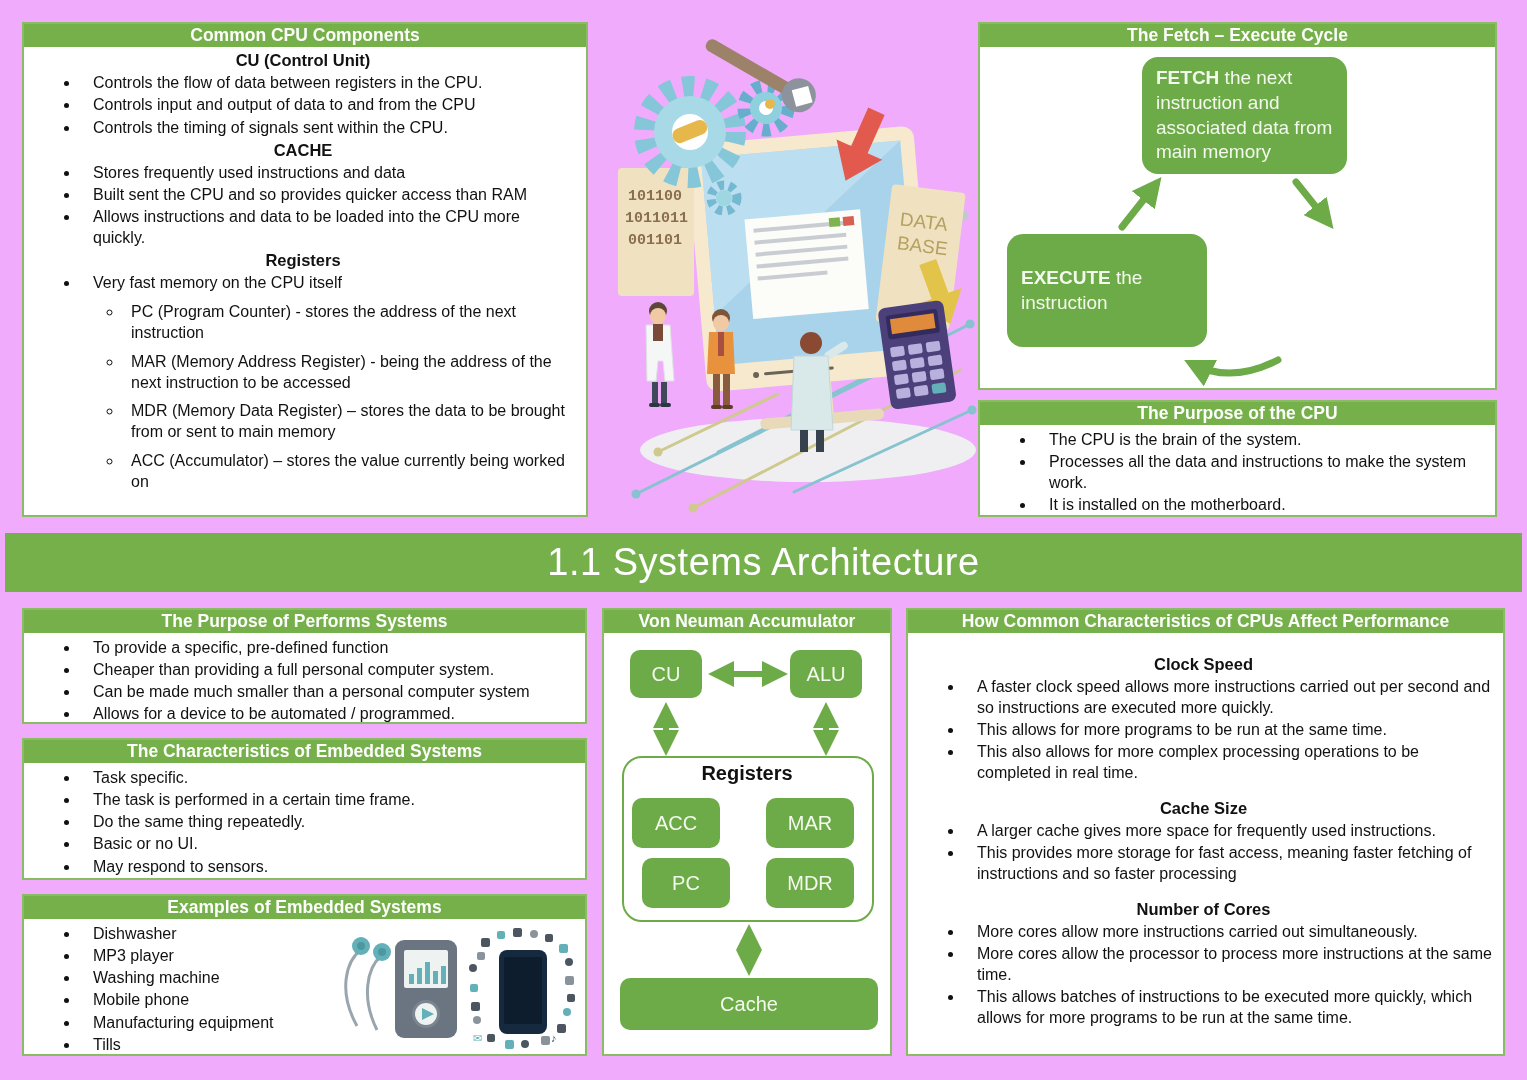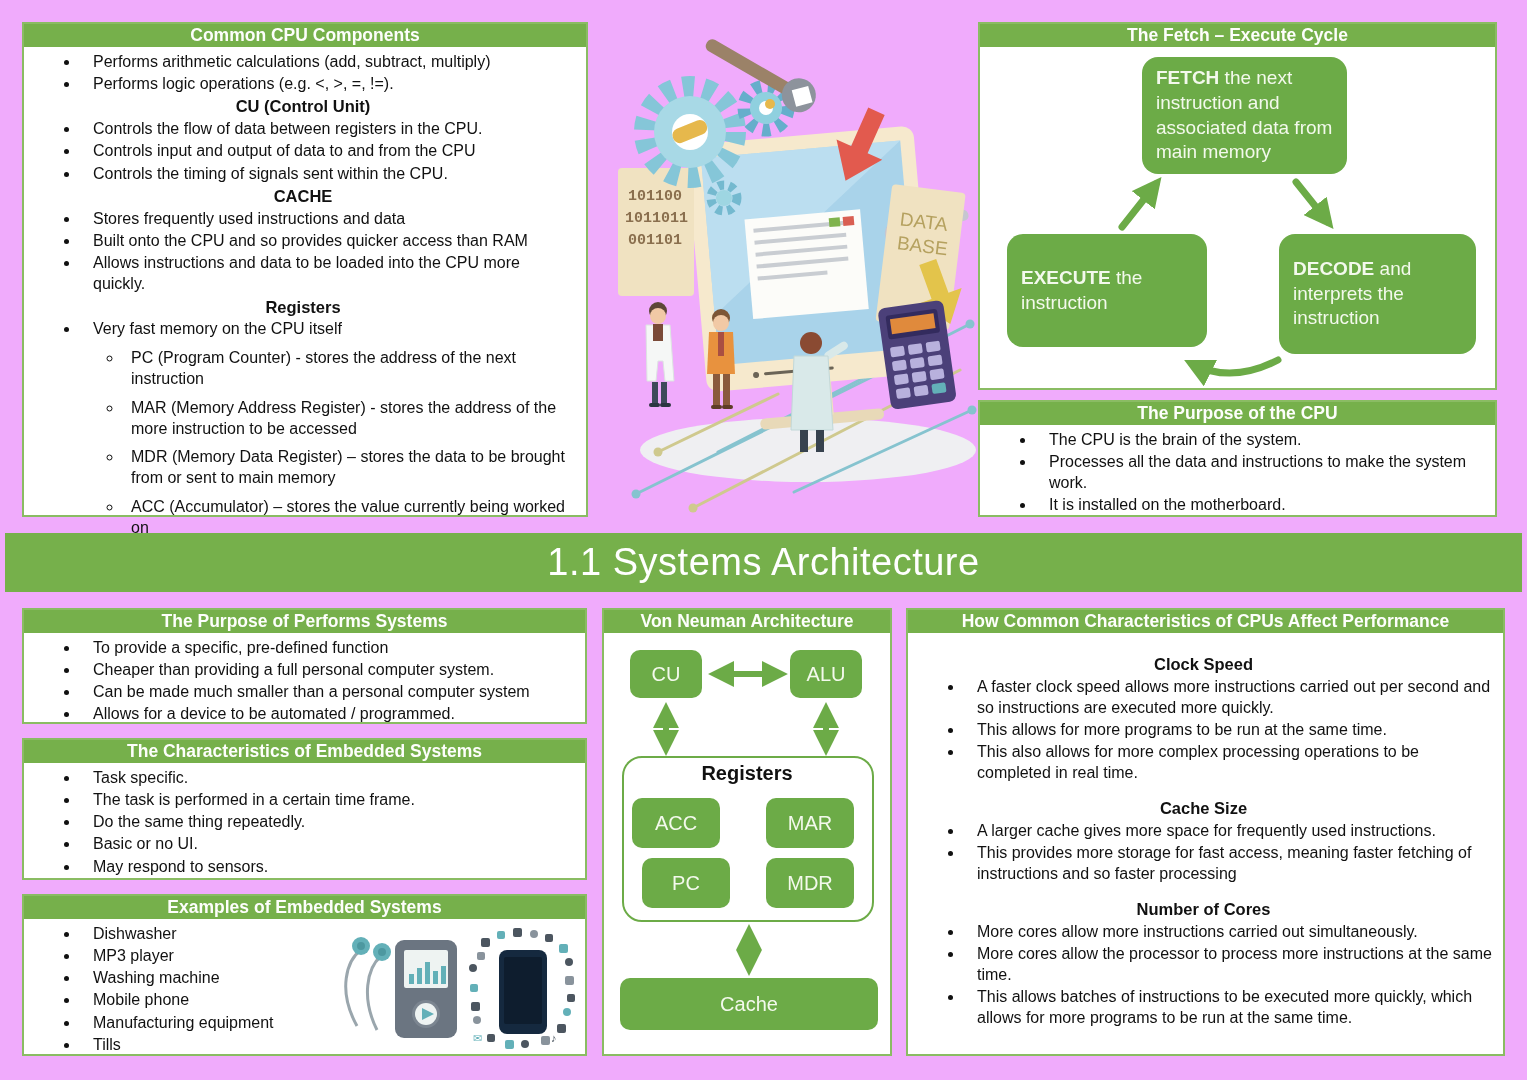--- a/index.html
+++ b/index.html
@@ -42,43 +42,39 @@
   .perf ul.bul { margin-bottom:4px; }
 </style>
 </head>
 <body>
 
 <div class="page">
 
   <section class="panel" style="left:22px; top:22px; width:566px; height:495px;">
     <div class="panel-h">Common CPU Components</div>
     <div class="panel-b">
-      <ul class="bul">
-          <li>Performs arithmetic calculations (add, subtract, multiply)</li>
-          <li>Performs logic operations (e.g. &lt;, &gt;, =, !=).</li>
-        </ul>
       <h3 class="sec-h">CU (Control Unit)</h3>
       <ul class="bul">
           <li>Controls the flow of data between registers in the CPU.</li>
           <li>Controls input and output of data to and from the CPU</li>
           <li>Controls the timing of signals sent within the CPU.</li>
         </ul>
       <h3 class="sec-h">CACHE</h3>
       <ul class="bul">
           <li>Stores frequently used instructions and data</li>
-          <li>Built onto the CPU and so provides quicker access than RAM</li>
+          <li>Built sent the CPU and so provides quicker access than RAM</li>
           <li>Allows instructions and data to be loaded into the CPU more quickly.</li>
         </ul>
       <h3 class="sec-h">Registers</h3>
       <ul class="bul">
         <li>
           <span>Very fast memory on the CPU itself</span>
           <ul class="sub">
               <li>PC (Program Counter) - stores the address of the next instruction</li>
-              <li>MAR (Memory Address Register) - stores the address of the more instruction to be accessed</li>
+              <li>MAR (Memory Address Register) - being the address of the next instruction to be accessed</li>
               <li>MDR (Memory Data Register) – stores the data to be brought from or sent to main memory</li>
               <li>ACC (Accumulator) – stores the value currently being worked on</li>
             </ul>
         </li>
       </ul>
     </div>
   </section>
 
   <svg class="overlay" style="left:598px; top:22px;" width="382" height="500" viewBox="0 0 382 500">
     <ellipse cx="210" cy="428" rx="168" ry="32" fill="#efeff2"></ellipse>
@@ -206,23 +202,20 @@
   </svg>
 
   <section class="panel" style="left:978px; top:22px; width:519px; height:368px;">
     <div class="panel-h">The Fetch – Execute Cycle</div>
 
     <div class="gnode cyc-node" style="left:162px; top:33px; width:205px; height:117px;">
       <span><b>FETCH</b><span> the next instruction and associated data from main memory</span></span>
     </div>
     <div class="gnode cyc-node" style="left:27px; top:210px; width:200px; height:113px;">
       <span><b>EXECUTE</b><span> the instruction</span></span>
-    </div>
-    <div class="gnode cyc-node" style="left:299px; top:210px; width:197px; height:120px;">
-      <span><b>DECODE</b><span> and interprets the instruction</span></span>
     </div>
 
     <svg class="overlay" width="519" height="368" viewBox="0 0 519 368">
       <defs>
         <marker id="ah1" viewBox="0 0 10 10" refX="7" refY="5" markerWidth="4.2" markerHeight="4.2" orient="auto-start-reverse">
           <path d="M0,0 L10,5 L0,10 z" fill="#6cab47"></path>
         </marker>
       </defs>
       <line x1="316" y1="158" x2="348" y2="198" stroke="#6cab47" stroke-width="7" stroke-linecap="round" marker-end="url(#ah1)"></line>
       <line x1="142" y1="203" x2="176" y2="160" stroke="#6cab47" stroke-width="7" stroke-linecap="round" marker-end="url(#ah1)"></line>
@@ -326,21 +319,21 @@
         <rect x="141" y="58" width="8" height="8" rx="2" fill="#63b0b8"></rect>
         <circle cx="144" cy="42" r="4" fill="#4c5660"></circle>
         <rect x="148" y="26" width="8" height="8" rx="2" fill="#89939c"></rect>
         <text x="222" y="116" font-size="11" fill="#4c5660">♪</text>
         <text x="144" y="116" font-size="11" fill="#63b0b8">✉</text>
       </g>
     </svg>
   </section>
 
   <section class="panel" style="left:602px; top:608px; width:290px; height:448px;">
-    <div class="panel-h">Von Neuman Architecture</div>
+    <div class="panel-h">Von Neuman Accumulator</div>
 
     <div class="gnode vn-node" style="left:26px; top:40px; width:72px; height:48px;">CU</div>
     <div class="gnode vn-node" style="left:186px; top:40px; width:72px; height:48px;">ALU</div>
 
     <div class="vn-wrap" style="left:18px; top:146px; width:252px; height:166px;"></div>
     <div class="vn-label" style="top:152px;">Registers</div>
 
     <div class="gnode vn-node" style="left:28px; top:188px; width:88px; height:50px;">ACC</div>
     <div class="gnode vn-node" style="left:162px; top:188px; width:88px; height:50px;">MAR</div>
     <div class="gnode vn-node" style="left:38px; top:248px; width:88px; height:50px;">PC</div>

